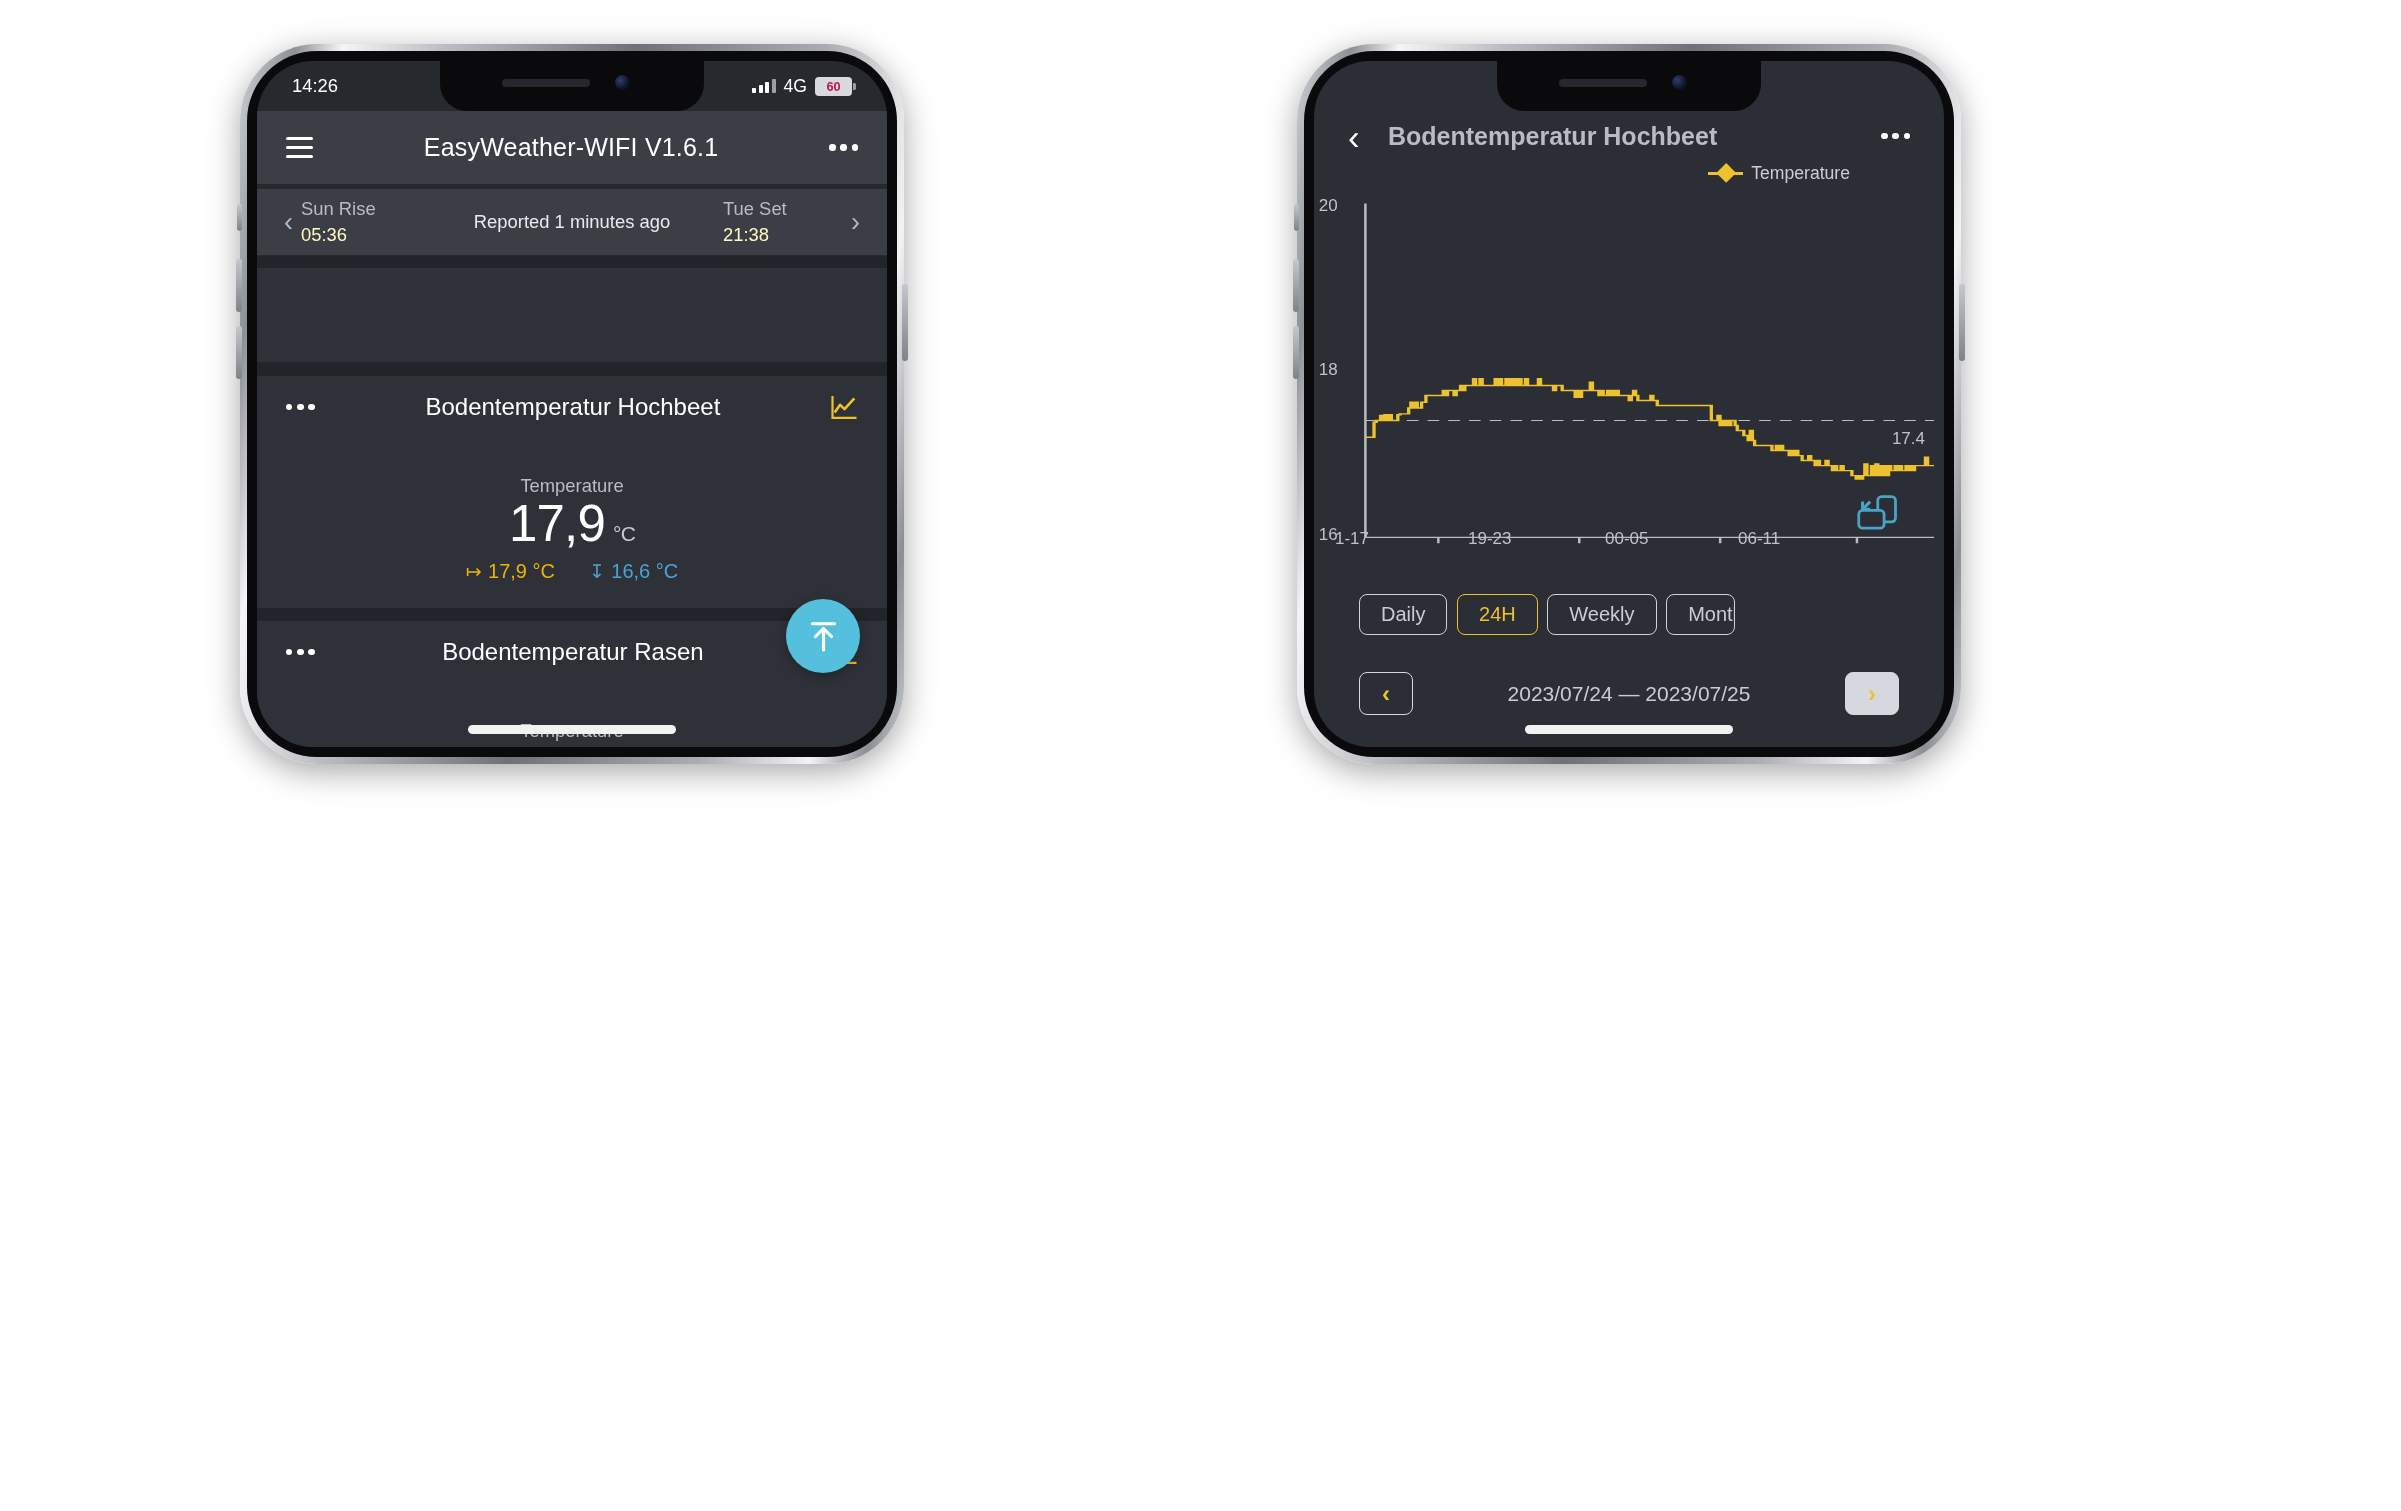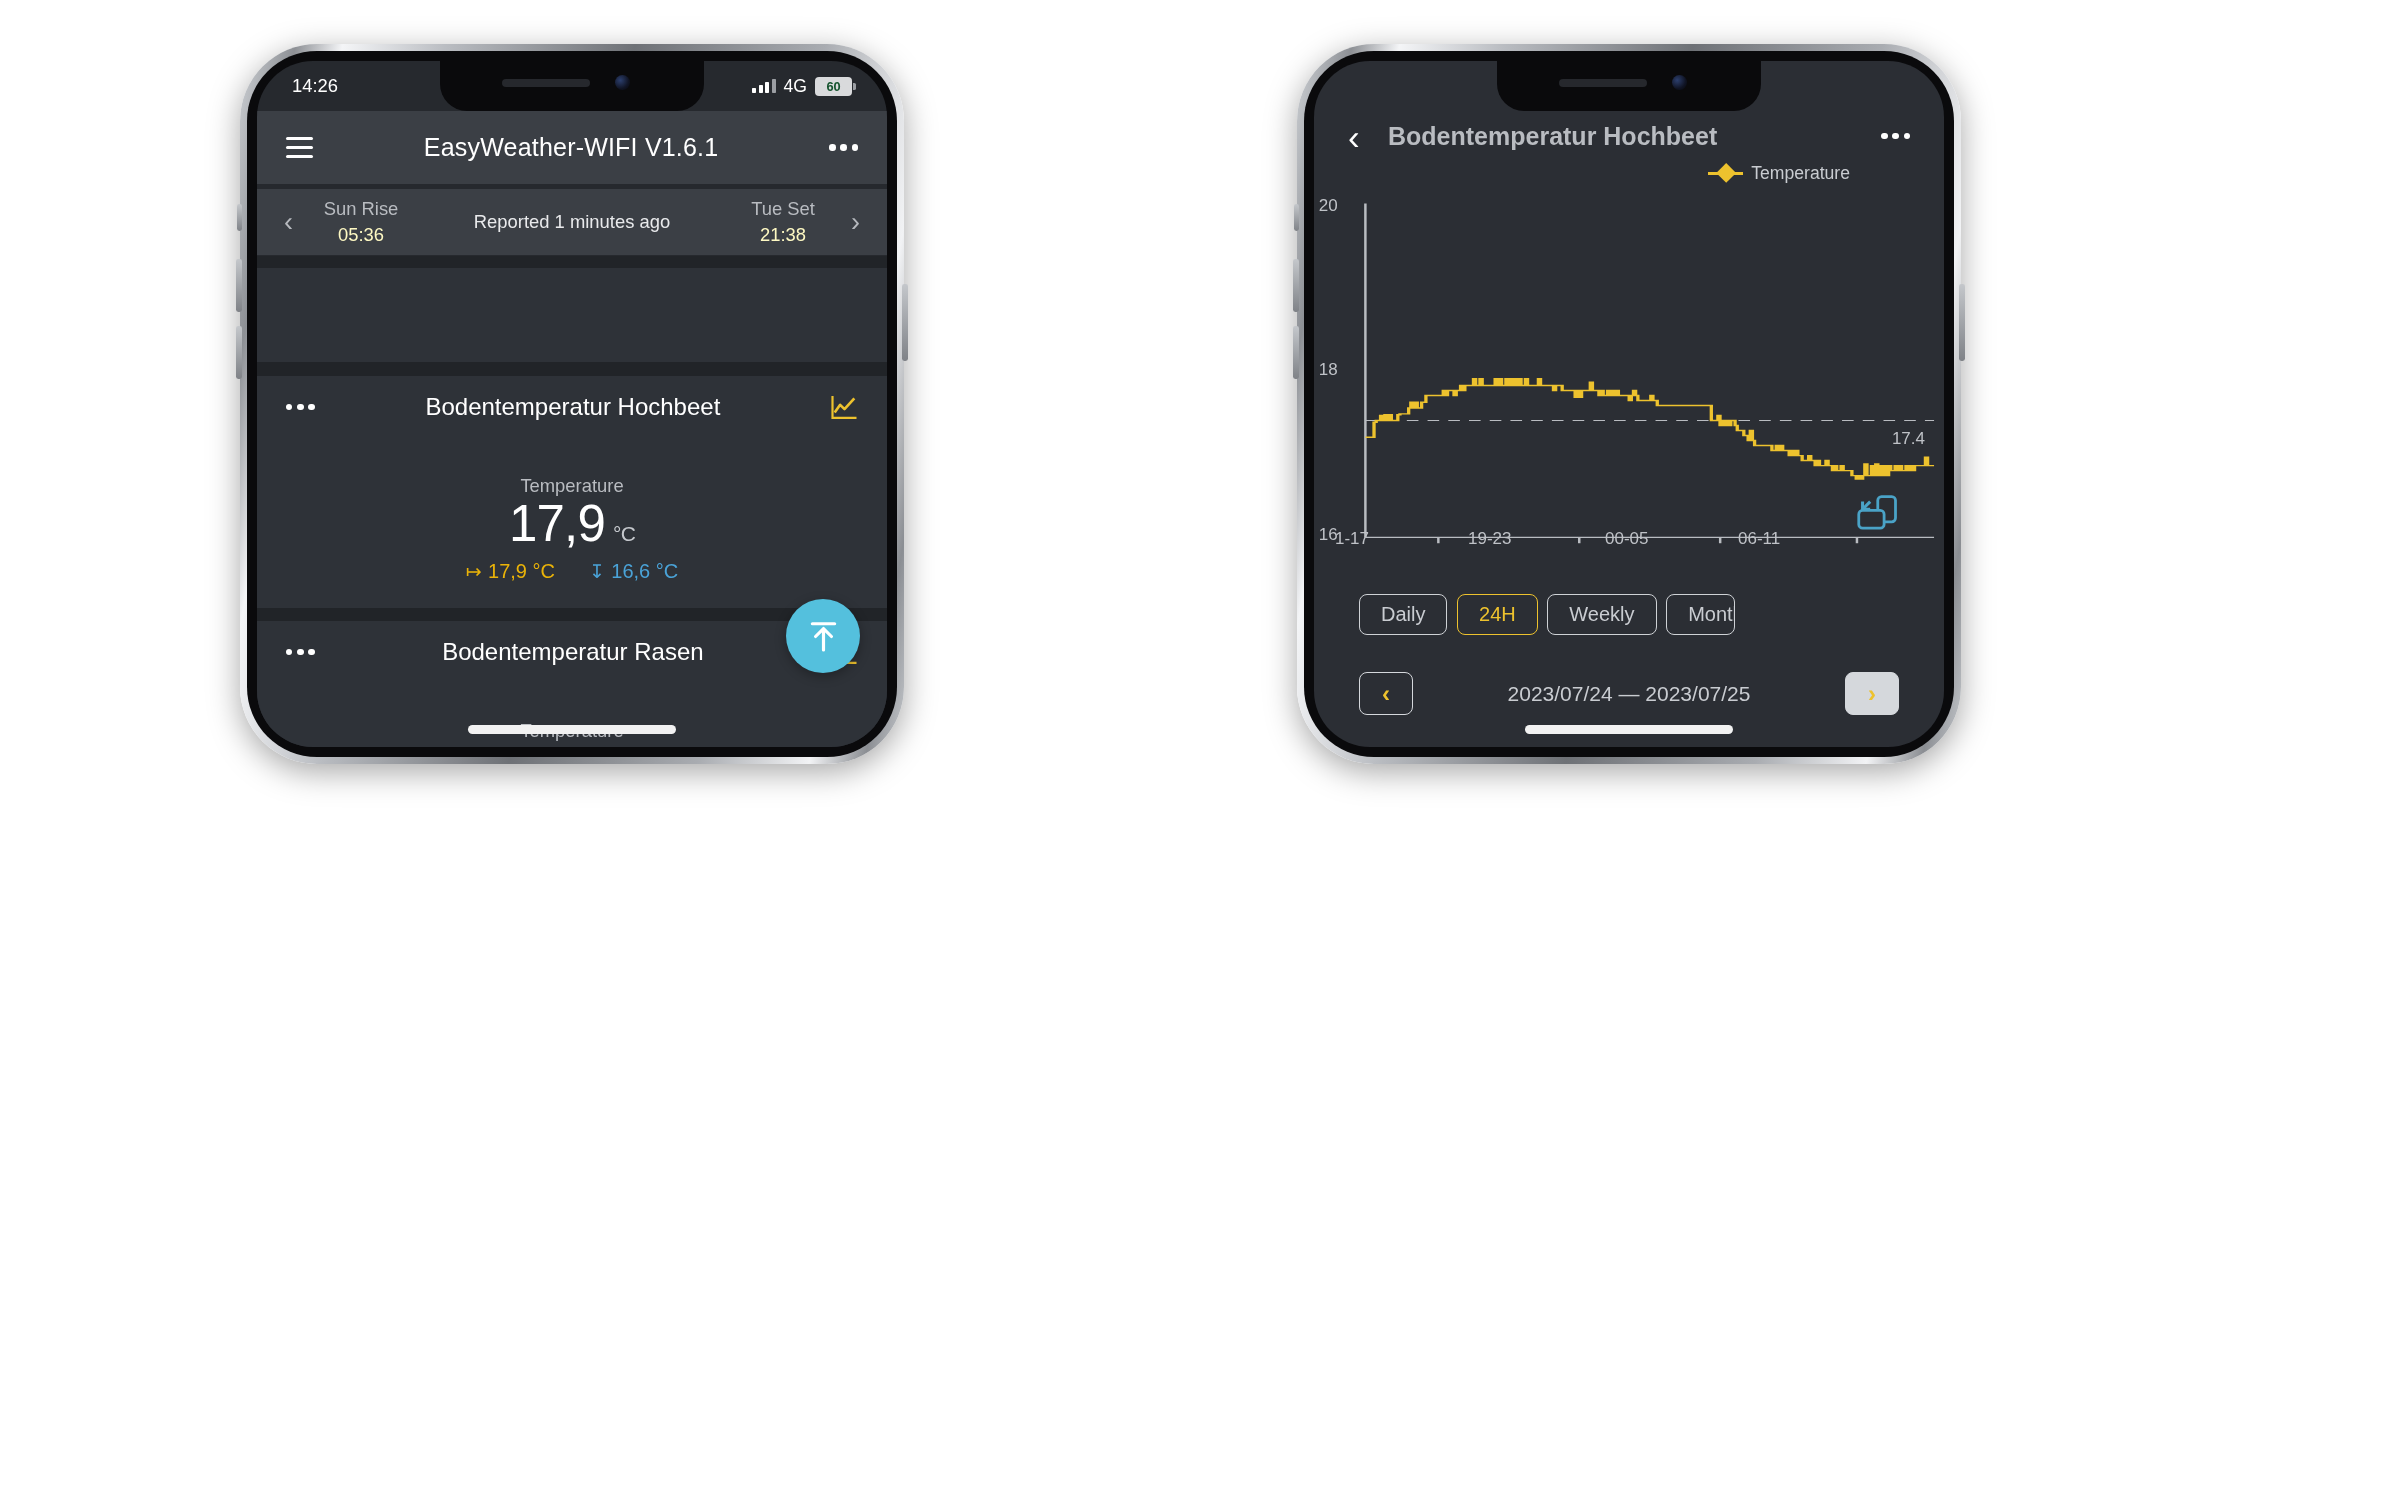--- a/index.html
+++ b/index.html
@@ -50,40 +50,40 @@
     display:flex; align-items:center; justify-content:space-between;
     padding:0 35px; color:#fff; font-size:18.4px; font-weight:500;
   }
   .sb-right{ display:flex; align-items:center; gap:8px; }
   .bars{ display:flex; align-items:flex-end; gap:2.4px; height:14.4px;}
   .bars i{ display:block; width:4px; background:#fff; border-radius:0.8px;}
   .bars i:nth-child(1){height:4.8px;} .bars i:nth-child(2){height:8px;}
   .bars i:nth-child(3){height:11.2px; background:#fff;} .bars i:nth-child(4){height:14.4px; background:#9b9ea3;}
   .net{ font-size:17.6px; font-weight:500;}
   .batt{ position:relative; width:37px; height:19px; border-radius:4px; background:#d9dadc; display:flex;
-         align-items:center; justify-content:center; color:#14532d; font-size:12.8px; font-weight:700;}
+         align-items:center; justify-content:center; color:#be185d; font-size:12.8px; font-weight:700;}
   .batt:after{ content:""; position:absolute; right:-4px; top:6.4px; width:3.2px; height:7.2px; border-radius:0 1.6px 1.6px 0; background:#9b9ea3;}
 
   
   .p1 .appbar{
     position:absolute; top:50px; left:0; right:0; height:73px;
     background:#3b3f45; display:flex; align-items:center; padding:0 29px; z-index:20;
   }
   .hamburger{ width:27px; height:21px; display:flex; flex-direction:column; justify-content:space-between; cursor:pointer;}
   .hamburger span{ display:block; height:3.2px; background:#fff; border-radius:1.6px;}
   .appbar .title{ flex:1; text-align:center; color:#fff; font-size:25px; letter-spacing:0.2px;}
   .dots3{ display:flex; gap:4.8px; align-items:center;}
   .dots3 i{ width:6.4px; height:6.4px; border-radius:50%; background:#fff; display:block;}
 
   .sunbar{
     position:absolute; top:128px; left:0; right:0; height:66px; background:#3b3f45;
     display:flex; align-items:center; padding:0 19px; color:#fff; z-index:18;
   }
   .chev{ color:#b6b9be; font-size:27px; line-height:1; padding:0 8px; font-weight:300;}
-  .sun-col{ text-align:center; min-width:120px;}
+  .sun-col{ text-align:left; min-width:120px;}
   .sun-col .lbl{ font-size:18.4px; color:#b9bcc1; }
   .sun-col .val{ font-size:18.4px; color:#fef9c3; margin-top:3.2px;}
   .sunbar .mid{ flex:1; text-align:center; font-size:18.4px; color:#e9eaec;}
 
   .spacer-card{ position:absolute; top:207px; left:0; right:0; height:94px; background:#2e3238;}
   .gap{ position:absolute; left:0; right:0; height:13.6px; background:#212428;}
 
   .card{ position:absolute; left:0; right:0; background:#2e3238; }
   .card .card-head{ height:62px; display:flex; align-items:center; padding:0 29px;}
   .card .card-head .dots3 i{ background:#ffffff;}

